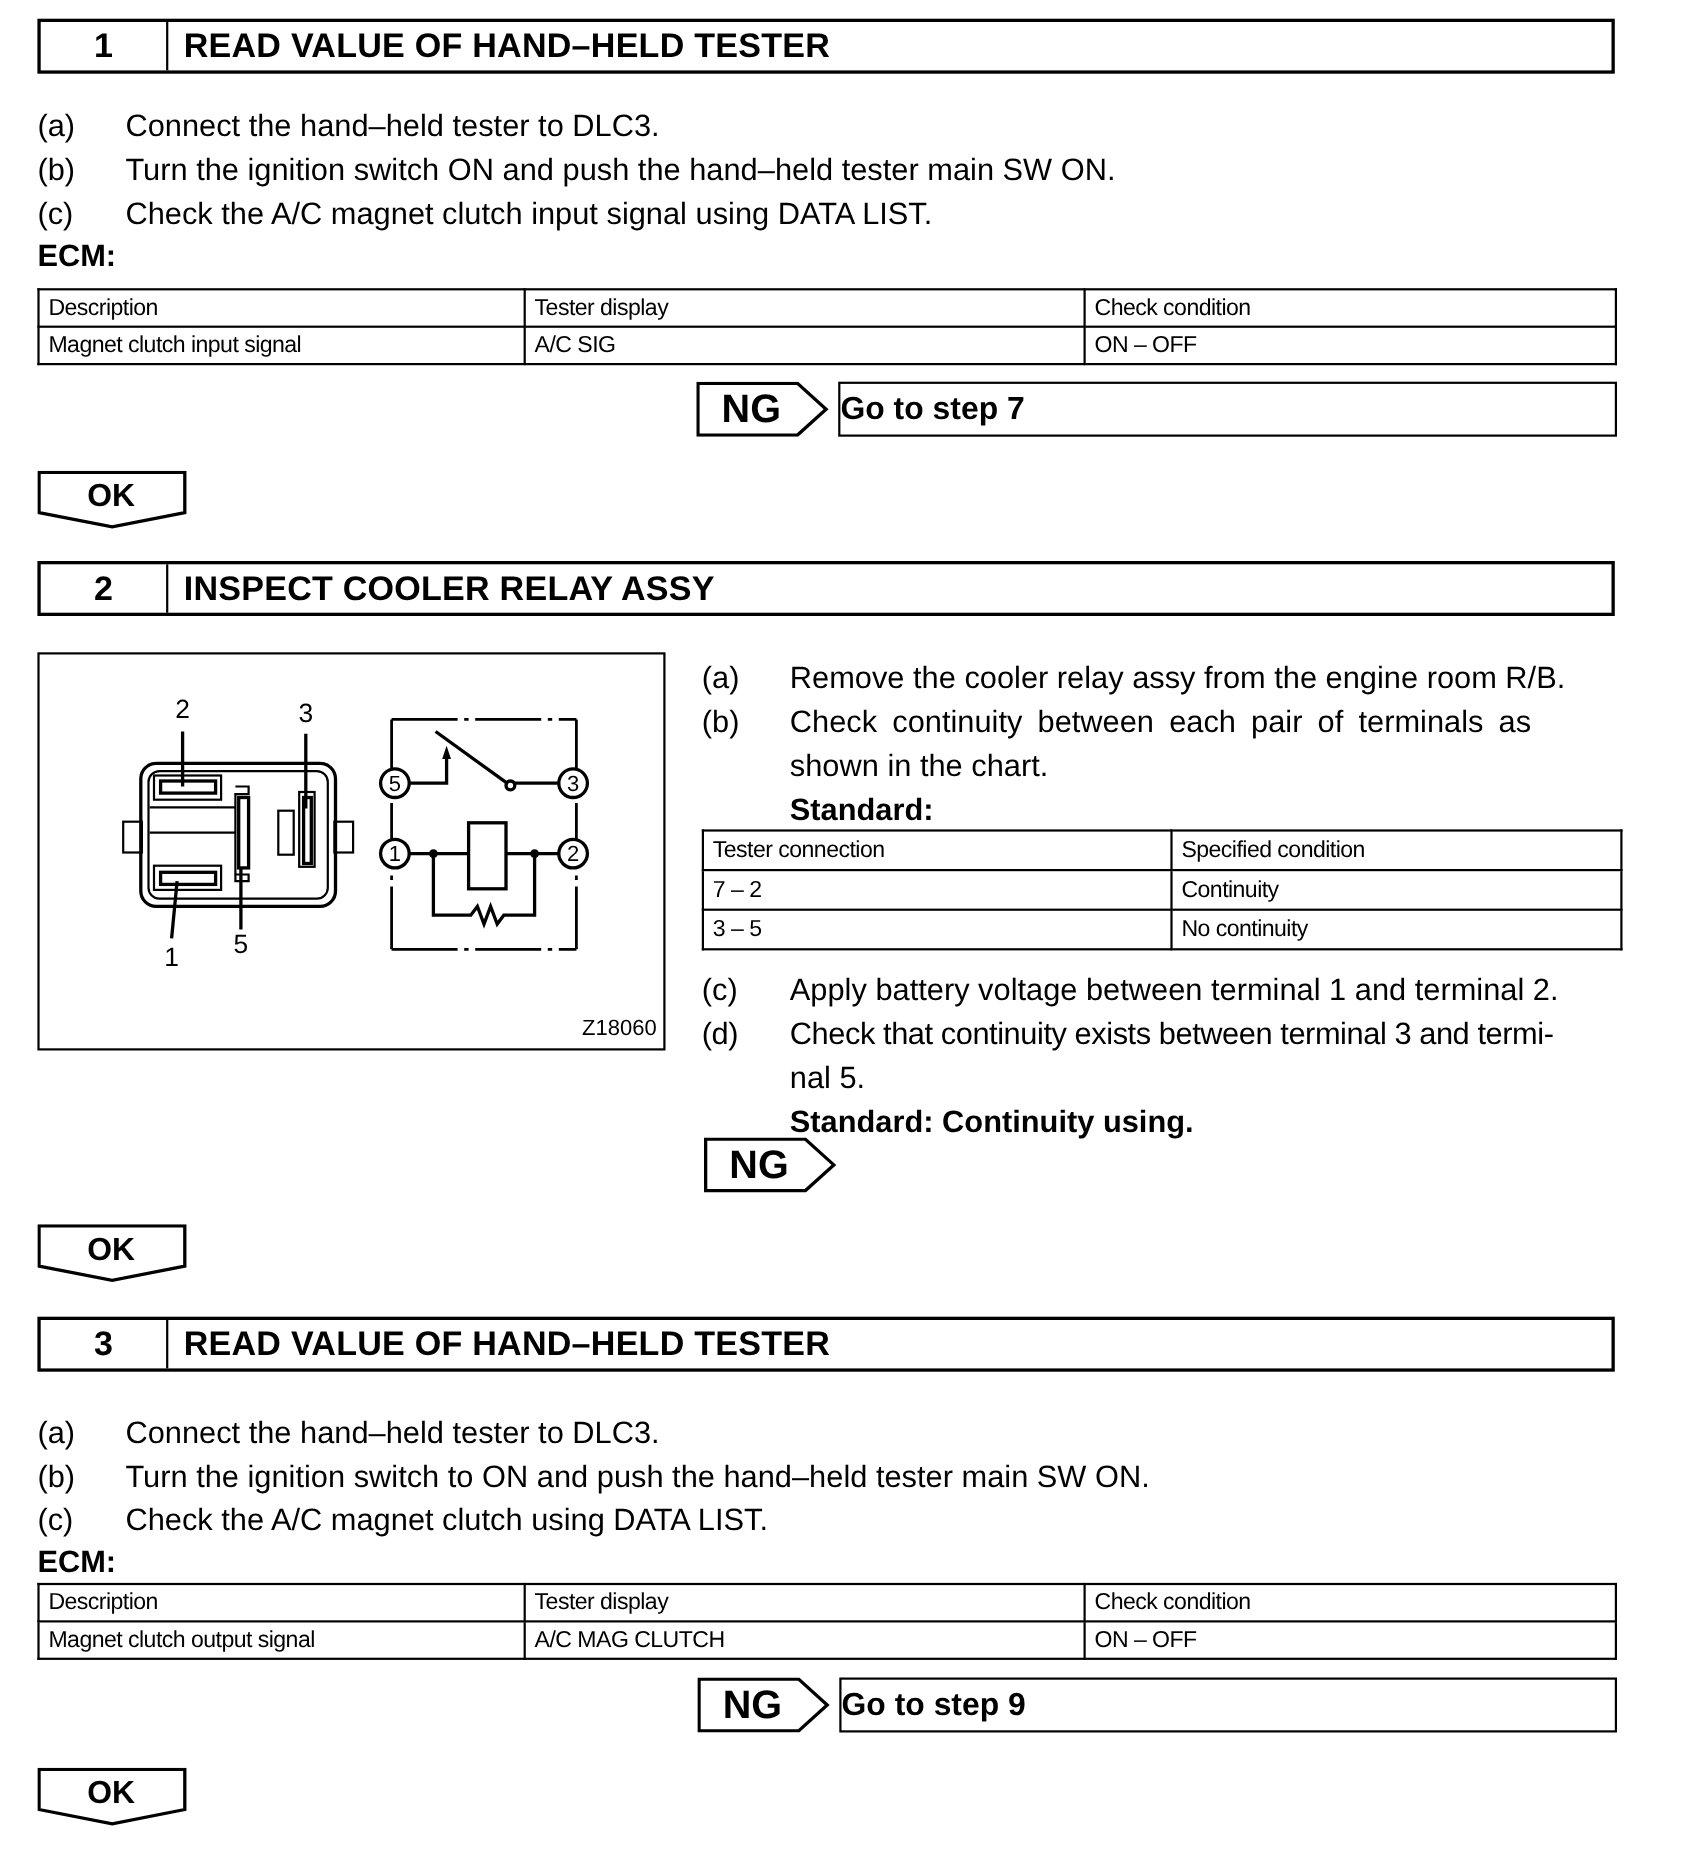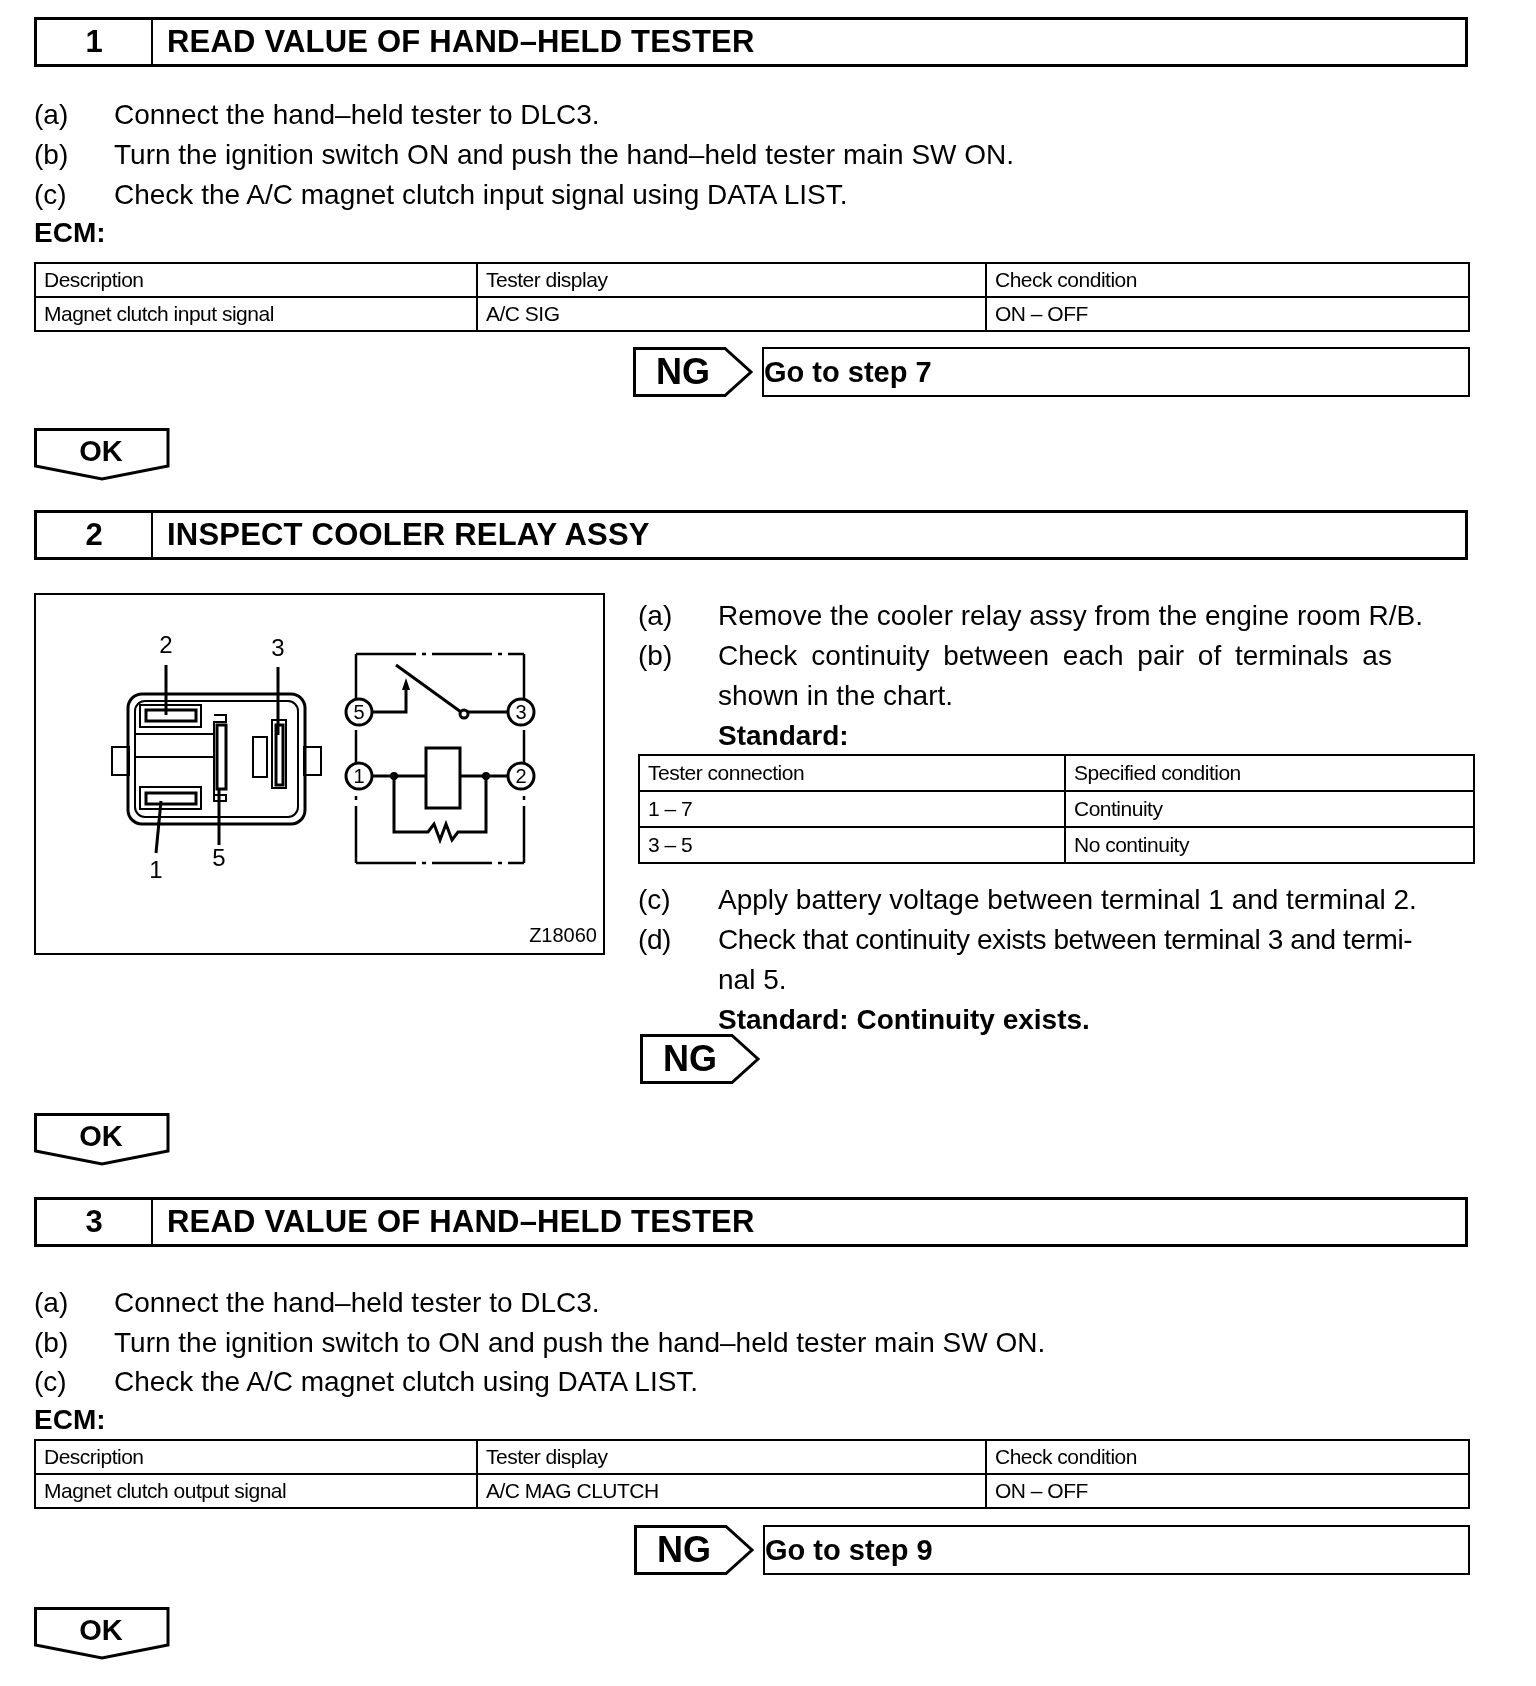--- a/index.html
+++ b/index.html
@@ -148,34 +148,34 @@
 <div class="line" style="left:718px; top:676px;">shown in the chart.</div>
 <div class="line bold" style="left:718px; top:716px;">Standard:</div>
 
 <table class="spec" style="left:638px; top:754px; width:837px;border-radius:15px;">
   <tbody>
       <tr>
     <td class="c" style="width:408px; height:34px;">Tester connection</td>
     <td class="c">Specified condition</td>
   </tr>
   <tr>
-    <td class="c" style="height:34px;">1 – 7</td>
+    <td class="c" style="height:34px;">7 – 2</td>
     <td class="c">Continuity</td>
   </tr>
   <tr>
     <td class="c" style="height:34px;">3 – 5</td>
     <td class="c">No continuity</td>
   </tr>
 </tbody>
   </table>
 
 <div class="line" style="left:638px; top:880px;"><span class="lbl">(c)</span><span>Apply battery voltage between terminal 1 and terminal 2.</span></div>
 <div class="line" style="left:638px; top:920px; letter-spacing:-0.4px;"><span class="lbl">(d)</span><span>Check that continuity exists between terminal 3 and termi-</span></div>
 <div class="line" style="left:718px; top:960px;">nal 5.</div>
-<div class="line bold" style="left:718px; top:1000px;">Standard: Continuity exists.</div>
+<div class="line bold" style="left:718px; top:1000px;">Standard: Continuity using.</div>
 
 <div class="ng-wrap" style="left:640px; top:1034px; width:830px;">
   <svg class="ng-tag" viewBox="0 0 122 50">
     <polygon points="1.5,1.5 92,1.5 118,25 92,48.5 1.5,48.5" fill="#fff" stroke="#000" stroke-width="3"></polygon>
   </svg>
   <div class="ng-tag" style="pointer-events:none;">
       <span>NG</span>
     </div>
 </div>
 

